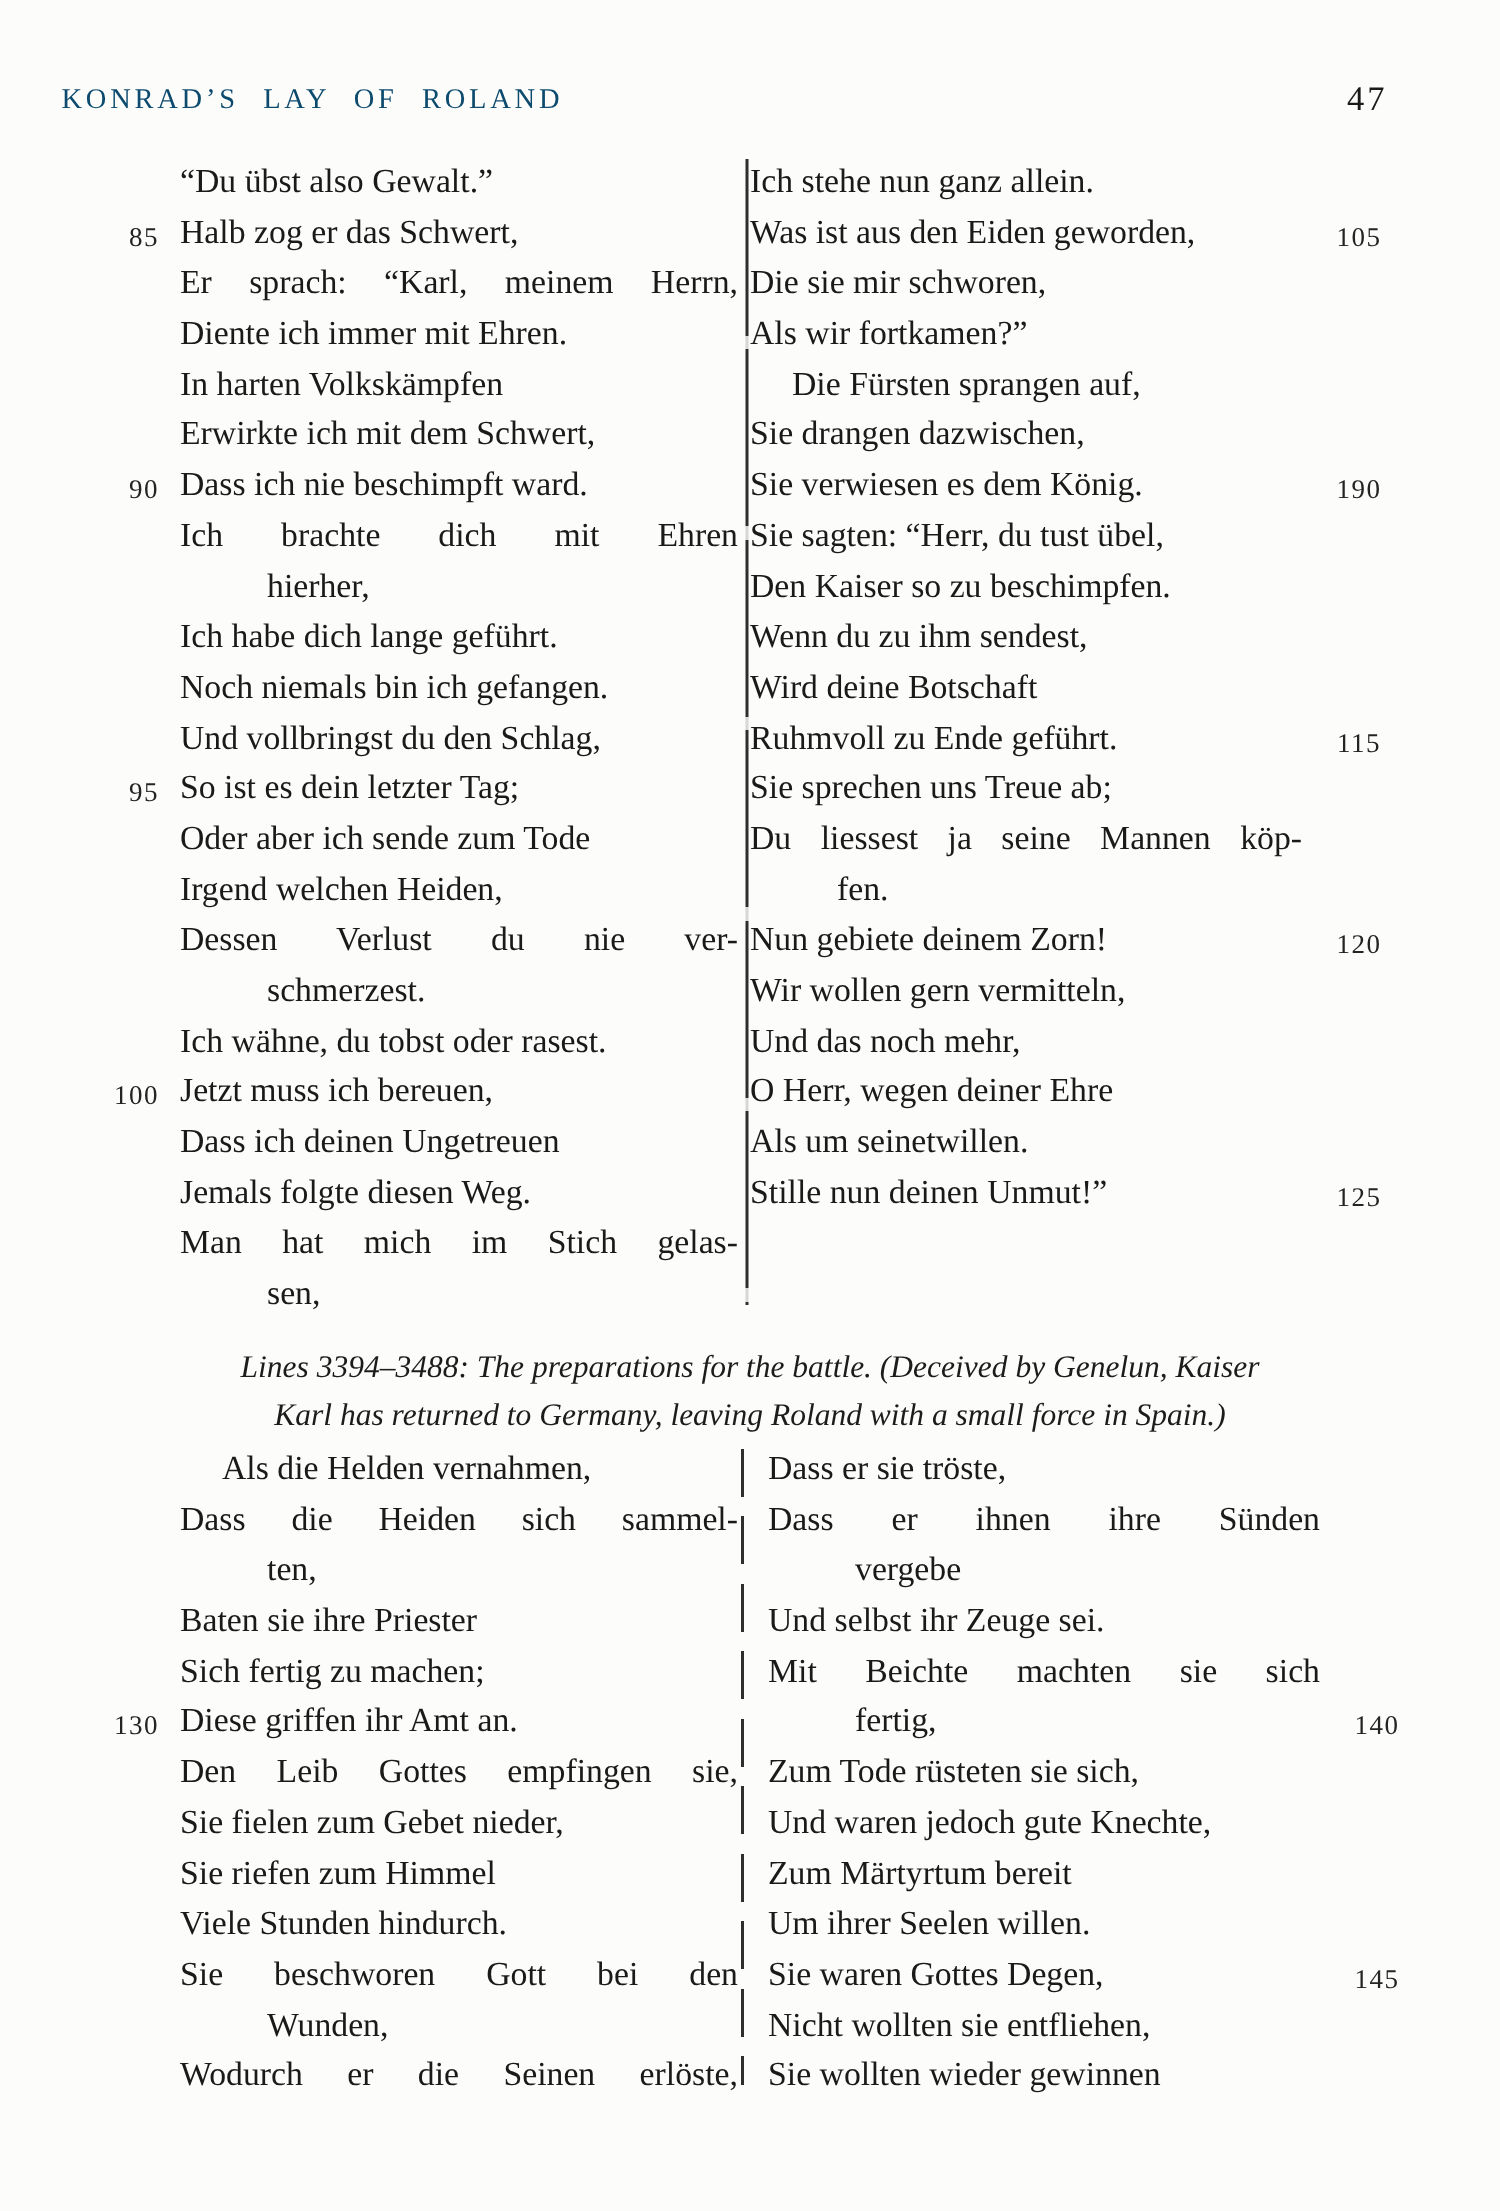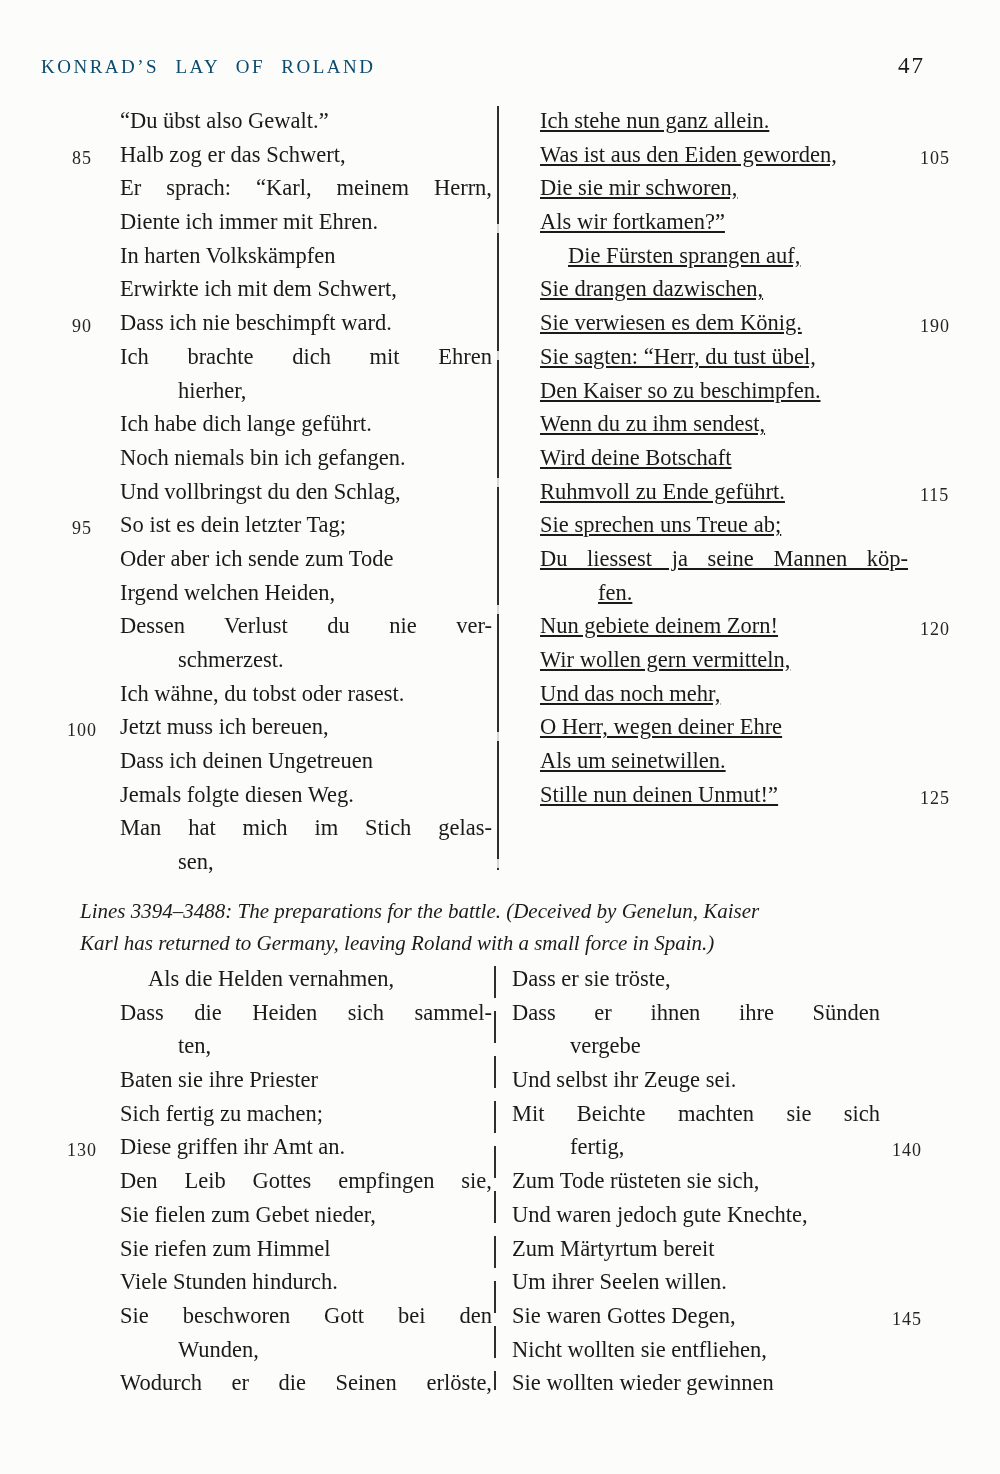--- a/index.html
+++ b/index.html
@@ -23,34 +23,34 @@
     position:absolute; font-size:22.5px; line-height:33.7px;
   }
   .line { position:relative; height:33.7px; white-space:nowrap; }
   .line.just { white-space:normal; text-align:justify; text-align-last:justify; text-justify:inter-word; overflow:hidden; }
   .line.i1 .txt { padding-left:28px; }
   .line.i2 .txt { padding-left:58px; }
   .num {
     position:absolute; top:4px; font-size:18px; color:#242424;
     font-feature-settings:"onum"; letter-spacing:1px;
   }
-  .num-l { left:-62px; width:48px; text-align:center; }
-  .num-r { right:-64px; width:52px; text-align:left; }
+  .num-l { left:-62px; width:48px; text-align:right; }
+  .num-r { right:-64px; width:52px; text-align:center; }
   .divider { position:absolute; width:2px; }
   .divider-top {
     left:497px; top:106px; height:764px;
     background:repeating-linear-gradient(to bottom,#2e2e2e 0 118px, rgba(46,46,46,0.18) 118px 127px);
   }
   .divider-bottom {
     left:494px; top:966px; height:424px;
     background:repeating-linear-gradient(to bottom,#2e2e2e 0 32px, transparent 32px 45px);
   }
   .interlude {
     position:absolute; top:896px; left:80px; width:840px;
-    text-align:left; font-style:italic; font-size:21px; line-height:31.5px;
+    text-align:center; font-style:italic; font-size:21px; line-height:31.5px;
     color:#1c1c1c;
   }
 </style>
 </head>
 <body>
 
 <div class="page" style="--ink: #1a1a1a; --paper: #fcfcfa;">
 
   <div class="header-title">KONRAD’S LAY OF ROLAND</div>
   <div class="page-number">47</div>
@@ -76,21 +76,21 @@
       <div class="line"><span class="txt">Irgend welchen Heiden,</span></div>
       <div class="line just"><span class="txt">Dessen Verlust du nie ver-</span></div>
       <div class="line i2"><span class="txt">schmerzest.</span></div>
       <div class="line"><span class="txt">Ich wähne, du tobst oder rasest.</span></div>
       <div class="line"><span class="num num-l">100</span><span class="txt">Jetzt muss ich bereuen,</span></div>
       <div class="line"><span class="txt">Dass ich deinen Ungetreuen</span></div>
       <div class="line"><span class="txt">Jemals folgte diesen Weg.</span></div>
       <div class="line just"><span class="txt">Man hat mich im Stich gelas-</span></div>
       <div class="line i2"><span class="txt">sen,</span></div>
     </div>
-  <div class="col" style="left:540px; width:368px; top:104px;text-decoration:underline;">
+  <div class="col" style="left:500px; width:368px; top:104px;">
       <div class="line"><span class="txt">Ich stehe nun ganz allein.</span></div>
       <div class="line"><span class="num num-r">105</span><span class="txt">Was ist aus den Eiden geworden,</span></div>
       <div class="line"><span class="txt">Die sie mir schworen,</span></div>
       <div class="line"><span class="txt">Als wir fortkamen?”</span></div>
       <div class="line i1"><span class="txt">Die Fürsten sprangen auf,</span></div>
       <div class="line"><span class="txt">Sie drangen dazwischen,</span></div>
       <div class="line"><span class="num num-r">190</span><span class="txt">Sie verwiesen es dem König.</span></div>
       <div class="line"><span class="txt">Sie sagten: “Herr, du tust übel,</span></div>
       <div class="line"><span class="txt">Den Kaiser so zu beschimpfen.</span></div>
       <div class="line"><span class="txt">Wenn du zu ihm sendest,</span></div>

